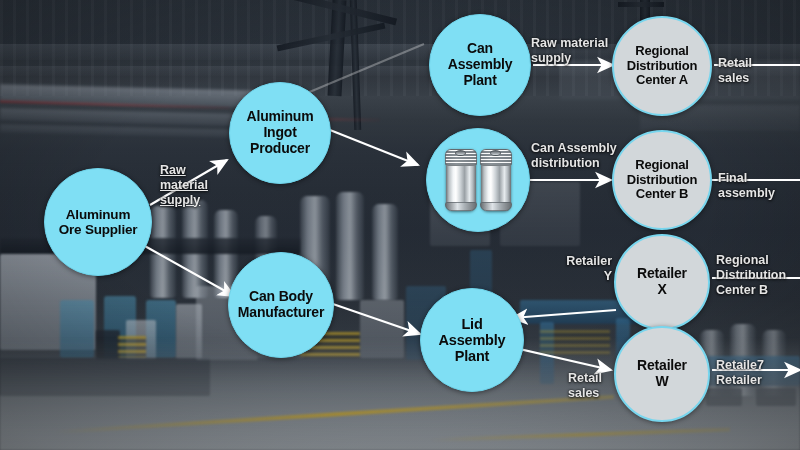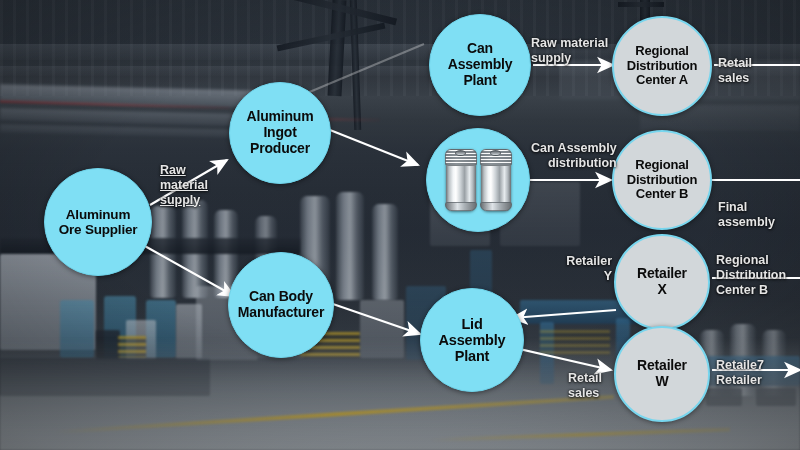--- a/index.html
+++ b/index.html
@@ -345,25 +345,25 @@
 
   <div class="node gray" style="left:614px; top:326px; width:96px; height:96px; font-size:14px;">
     <span>Retailer<br>W</span>
   </div>
 
   <div class="edge-label" style="left:160px; top:163px;text-decoration:underline;">Raw<br>material<br>supply</div>
 
 
   <div class="edge-label" style="left:531px; top:36px;">Raw material<br>supply</div>
 
-  <div class="edge-label" style="left:531px; top:141px;text-align:right;">Can Assembly<br>distribution</div>
+  <div class="edge-label" style="left:531px; top:141px;">Can Assembly<br>distribution</div>
 
   <div class="edge-label" style="left:718px; top:56px;">Retail<br>sales</div>
 
-  <div class="edge-label" style="left:718px; top:171px;margin-top:29px;">Final<br>assembly</div>
+  <div class="edge-label" style="left:718px; top:171px;">Final<br>assembly</div>
 
 
   <div class="edge-label" style="left:556px; top:254px; text-align:right; width:56px;">Retailer<br>Y</div>
 
   <div class="edge-label" style="left:568px; top:371px;">Retail<br>sales</div>
 
   <div class="edge-label" style="left:716px; top:253px;">Regional<br>Distribution<br>Center B</div>
 
   <div class="edge-label" style="left:716px; top:358px;">Retaile7<br>Retailer</div>
 

